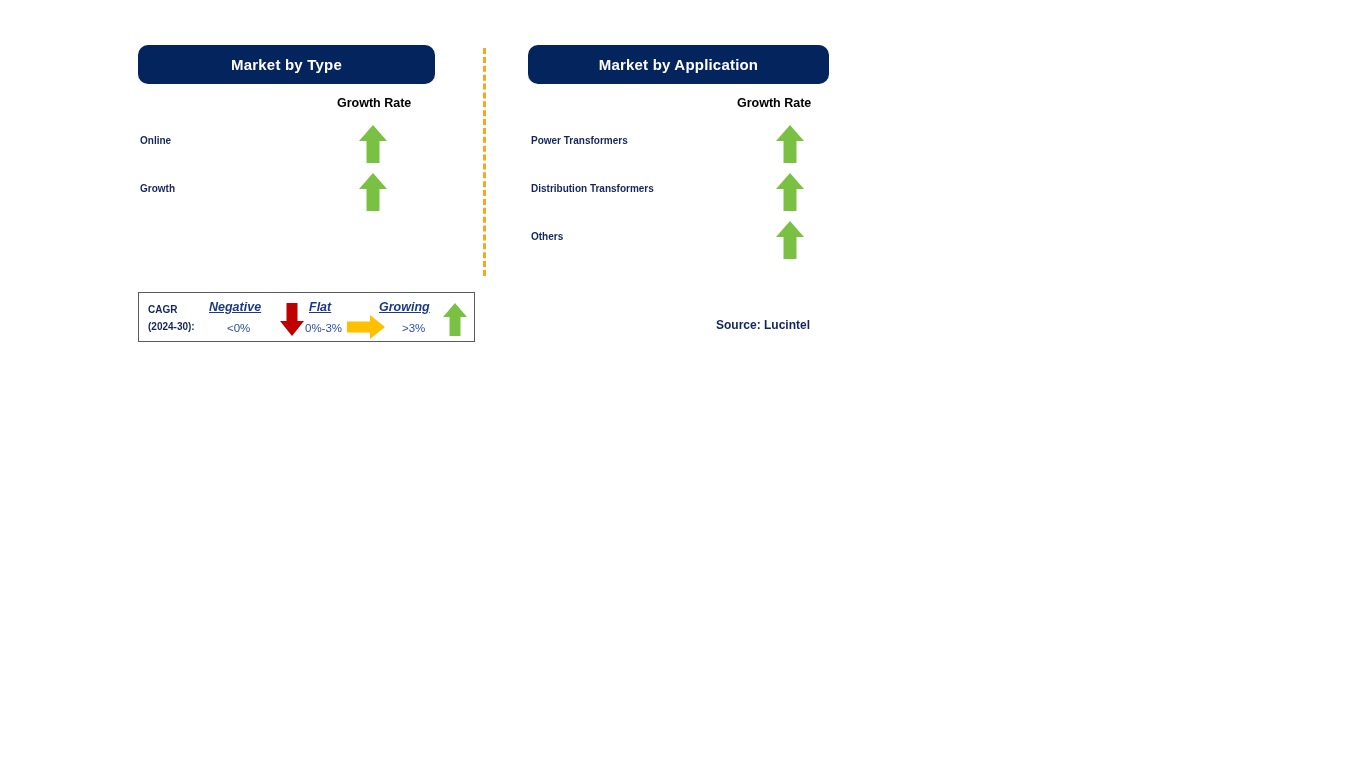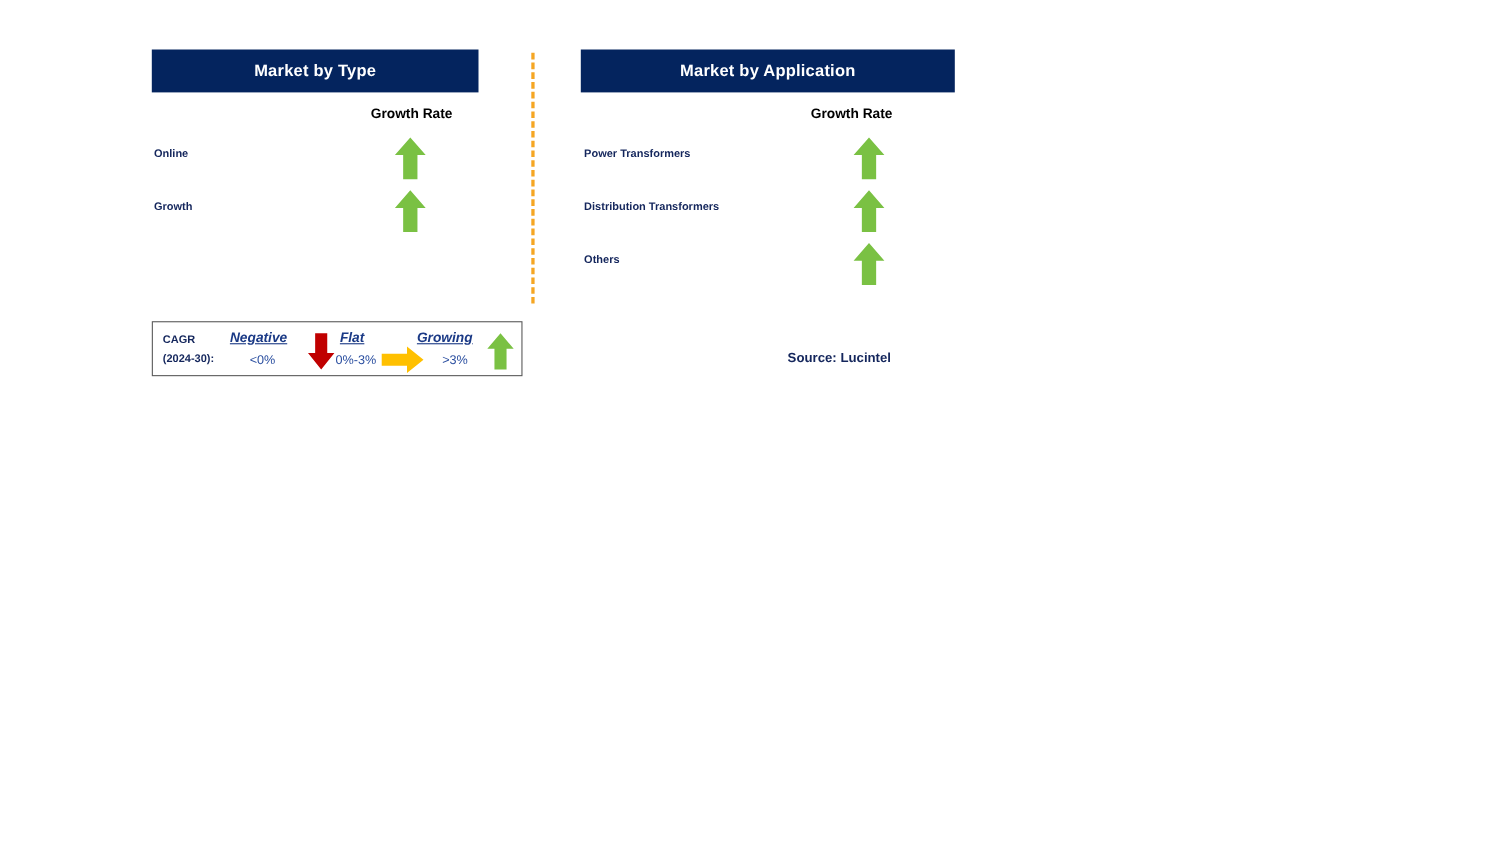--- a/index.html
+++ b/index.html
@@ -20,20 +20,21 @@
   .panel-header {
     position: absolute;
     background: #04245e;
     color: #ffffff;
     font-weight: bold;
     font-size: 15px;
     display: flex;
     align-items: center;
     justify-content: center;
     letter-spacing: 0.2px;
+    border-radius: 10px;
   }
 
   .growth-rate-label {
     position: absolute;
     font-size: 12.5px;
     font-weight: bold;
     color: #000000;
     white-space: nowrap;
   }
 
@@ -114,21 +115,21 @@
     <svg width="30" height="40" viewBox="0 0 30 40" aria-hidden="true">
       <polygon points="15,1 29,17 21.5,17 21.5,39 8.5,39 8.5,17 1,17" fill="#7ac143"></polygon>
     </svg>
   </div>
 </div>
 
 <div class="divider" style="left:483px; top:48px; height:228px;"></div>
 
 <div class="panel">
 
-  <div class="panel-header" style="left:528px; top:45px; width:340px; height:39px;">Market by Application</div>
+  <div class="panel-header" style="left:528px; top:45px; width:301px; height:39px;">Market by Application</div>
 
   <div class="growth-rate-label" style="left:737px; top:96px;">Growth Rate</div>
 
   <div class="seg-label" style="left:531px; top:135px;">Power Transformers</div>
   <div class="arrow-cell" style="left:775px; top:124px;">
     <svg width="30" height="40" viewBox="0 0 30 40" aria-hidden="true">
       <polygon points="15,1 29,17 21.5,17 21.5,39 8.5,39 8.5,17 1,17" fill="#7ac143"></polygon>
     </svg>
   </div>
 

